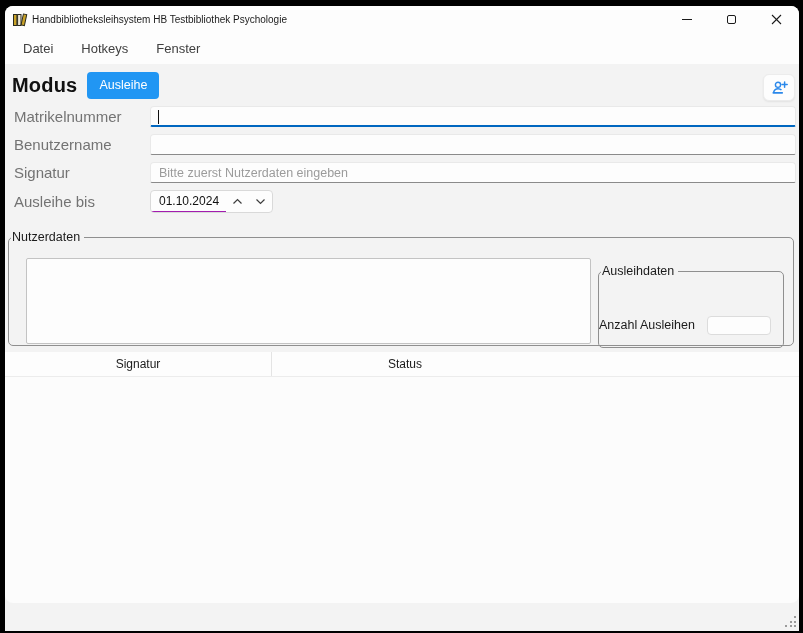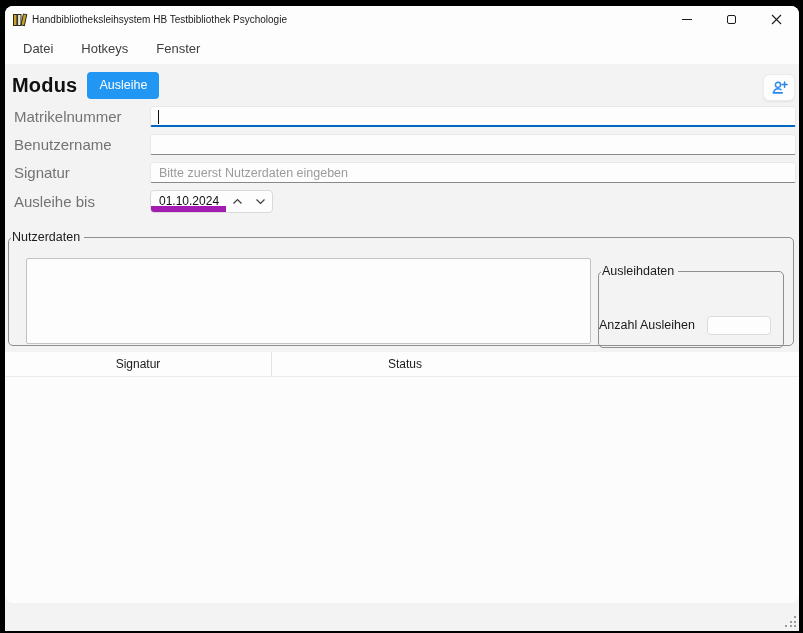--- a/index.html
+++ b/index.html
@@ -41,21 +41,21 @@
            border: 1px solid #e9e9e9; border-bottom: 1px solid #8a8a8a; border-radius: 4px 4px 2px 2px;
            font-size: 12.5px; color: #1b1b1b; padding: 0 8px; font-family: inherit; }
   .field.focused { border-bottom: 2px solid #0067c0; }
   .field::placeholder { color: #9b9b9b; opacity: 1; }
   .caret { position: absolute; left: 153px; width: 1px; height: 14px; background: #111; }
 
   .date-field { position: absolute; left: 145px; top: 184px; width: 123px; height: 23px;
                 background: #fdfdfd; border: 1px solid #d9d9d9; border-radius: 4px;
                 display: flex; align-items: stretch; overflow: hidden; }
   .date-text { width: 76px; padding-left: 8px; font-size: 12px; color: #111; line-height: 21px;
-               border-bottom: 6px solid #a21caf; }
+               border-bottom: 1px solid #a21caf; }
   .spin-btn { width: 23px; display: flex; align-items: center; justify-content: center;
               background: transparent; border: none; }
 
   
   fieldset { position: absolute; border: 1px solid #8f8f8f; border-radius: 5px; background: transparent; }
   fieldset legend { font-size: 12.5px; color: #1b1b1b; margin-left: 2px; padding: 0 4px 0 1px; }
   .fs-nutzer { left: 3px; top: 224px; width: 786px; height: 116px; }
   .nutzer-area { position: absolute; left: 17px; top: 14px; width: 565px; height: 86px;
                  background: #fdfdfd; border: 1px solid #c3c3c3; border-radius: 2px; resize: none;
                  font-family: inherit; font-size: 12px; padding: 4px 6px; color: #1b1b1b; }

